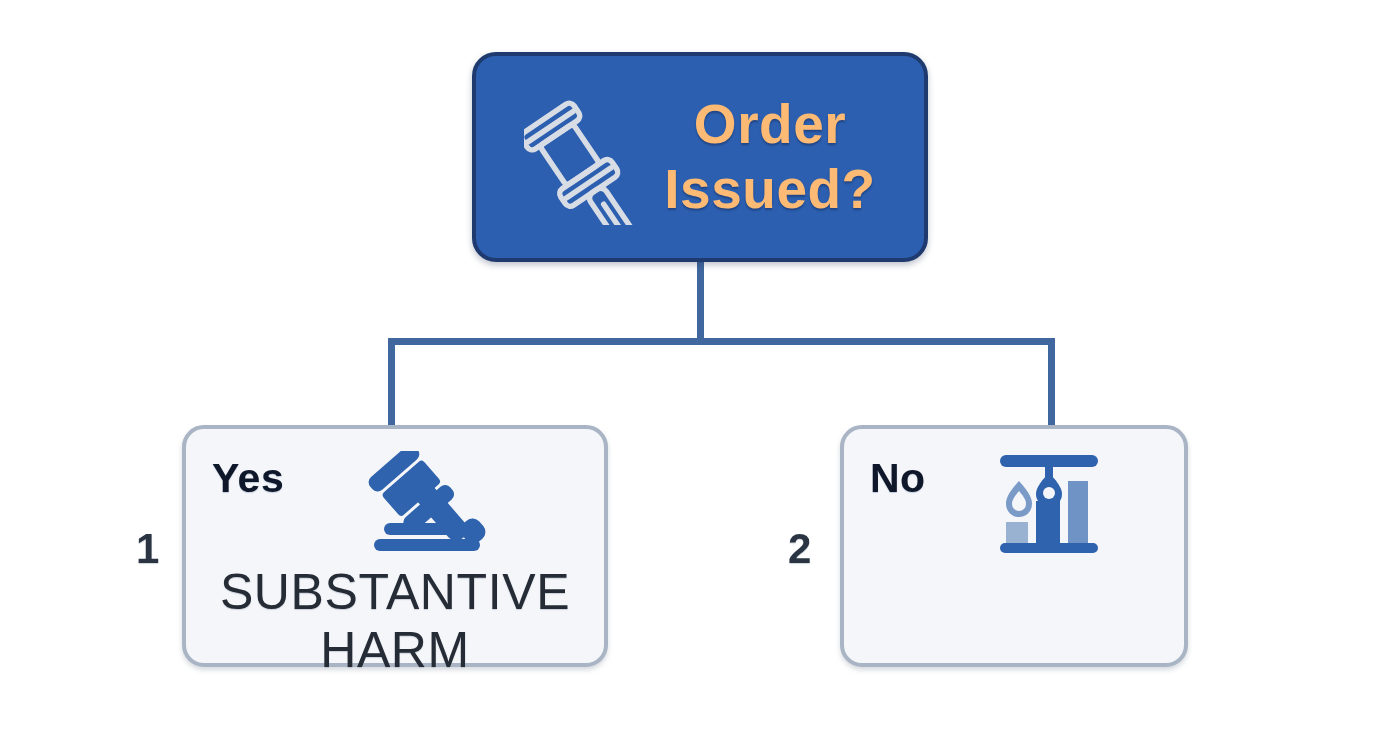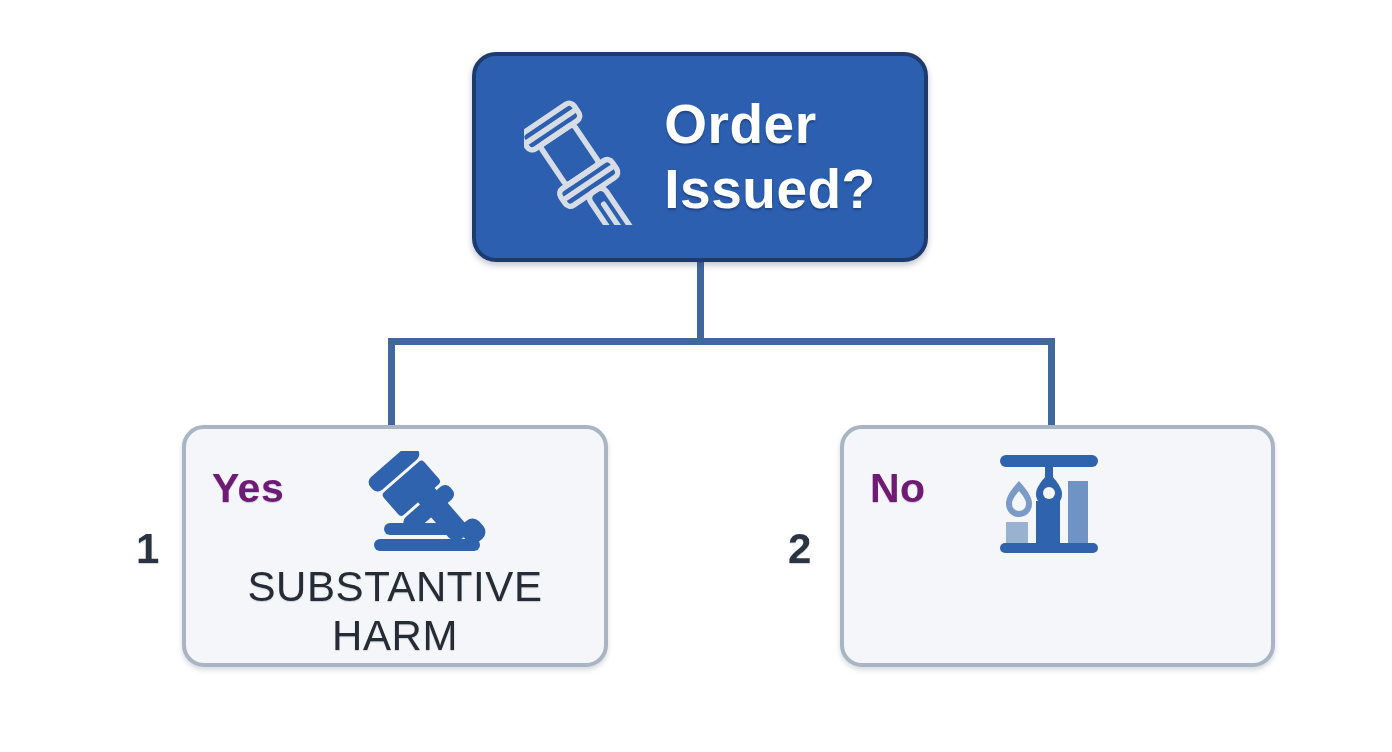--- a/index.html
+++ b/index.html
@@ -75,67 +75,67 @@
   .root-icon {
     flex: 0 0 auto;
     width: 118px;
     height: 130px;
     margin-top: 6px;
   }
   .root-label {
     font-size: 55px;
     line-height: 1.18;
     font-weight: 700;
-    color: #ffffff;
+    color: #fdba74;
     letter-spacing: 0.5px;
     text-shadow: 0 2px 2px rgba(18,38,80,0.45);
-    text-align: left;
+    text-align: center;
     white-space: pre-line;
   }
 
   
   .card {
     position: absolute;
     top: 425px;
     height: 242px;
     background: #F5F6F9;
     border: 4px solid #A9B5C5;
     border-radius: 22px;
     box-sizing: border-box;
     box-shadow: 0 3px 5px rgba(120,132,150,0.30);
   }
   .card-left  { left: 182px; width: 426px; }
-  .card-right { left: 840px; width: 435px; }
+  .card-right { left: 840px; width: 348px; }
 
   .branch-label {
     position: absolute;
-    top: 36px;
+    top: 26px;
     font-size: 41px;
     font-weight: 700;
-    color: #701a75;
+    color: #0f172a;
     letter-spacing: 0.5px;
     text-shadow: 0 1px 1px rgba(150,170,195,0.55);
   }
   .card-left  .branch-label { left: 26px; }
   .card-right .branch-label { left: 26px; }
 
   .card-icon {
     position: absolute;
     top: 22px;
   }
   .card-left .card-icon  { left: 166px; width: 148px; height: 100px; }
   .card-right .card-icon { left: 150px; width: 110px; height: 104px; }
 
   .card-title {
     position: absolute;
     left: 0;
     right: 0;
     top: 134px;
     text-align: center;
-    font-size: 42px;
+    font-size: 50px;
     line-height: 1.16;
     font-weight: 400;
     color: #252C36;
     letter-spacing: 0.6px;
     text-shadow: 0 1px 1px rgba(160,170,185,0.50);
     white-space: pre-line;
   }
 
   
   .index-num {

